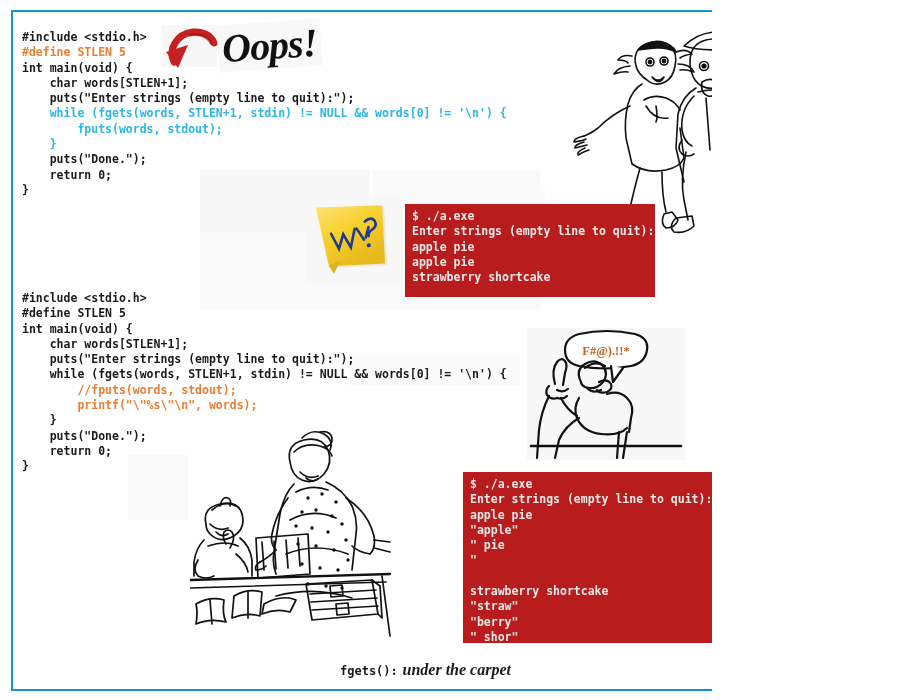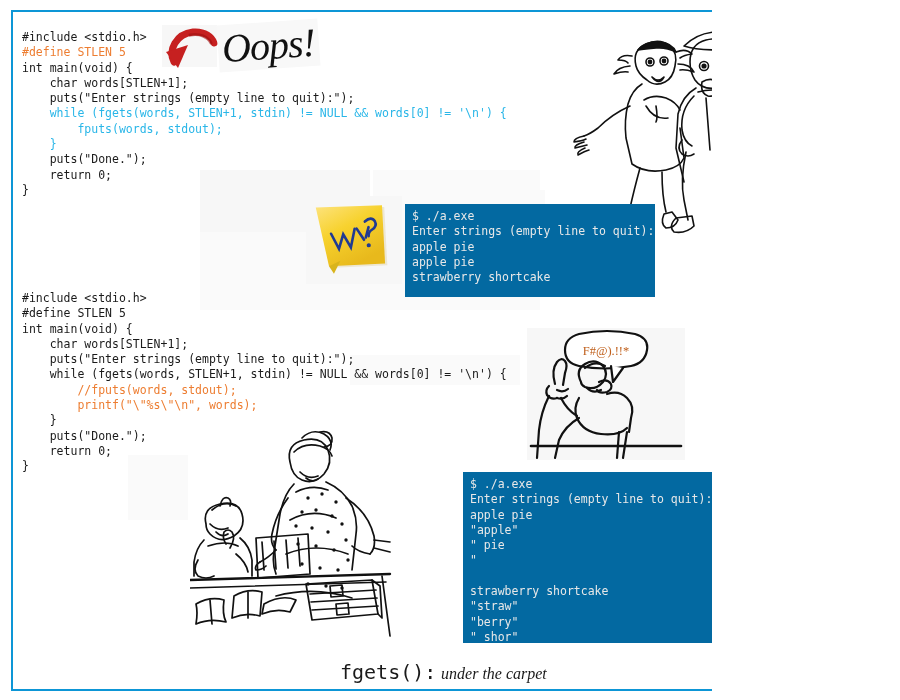--- a/index.html
+++ b/index.html
@@ -8,20 +8,21 @@
     width: 900px; height: 700px;
     background: #ffffff;
     font-family: "Liberation Sans", sans-serif;
     overflow: hidden;
   }
   #slide {
     position: relative;
     width: 712px; height: 700px;
     background: #ffffff;
     overflow: hidden;
+    font-weight: bold;
   }
   
   .frame {
     position: absolute;
     left: 11px; top: 10px;
     width: 878px; height: 681px;
     border: 2px solid #0d96d6;
     pointer-events: none;
   }
   
@@ -39,21 +40,21 @@
     letter-spacing: 0px;
   }
   .code .ln { display: block; }
   .c-orange { color: #ed7d31; }
   .c-cyan   { color: #29b6e8; }
   .c-dark   { color: #1a1a1a; }
 
   
   .term {
     position: absolute;
-    background: #0369a1;
+    background: #b91c1c;
     color: #e8e8e8;
     font-family: "DejaVu Sans Mono", monospace;
     font-size: 11.5px;
     line-height: 15.3px;
     white-space: pre;
     padding: 5px 6px 6px 7px;
     overflow: hidden;
   }
   .term .ln { display: block; min-height: 15.3px; }
 
@@ -77,21 +78,21 @@
 
   
   .caption {
     position: absolute;
     left: 340px; top: 660px;
     font-size: 17px;
     color: #1a1a1a;
   }
   .caption .mono {
     font-family: "DejaVu Sans Mono", monospace;
-    font-size: 20px;
+    font-size: 12px;
   }
   .caption .ital {
     font-family: "Liberation Serif", serif;
     font-style: italic;
     font-size: 16px;
   }
   .signature {
     position: absolute;
     right: 24px; top: 664px;
     font-family: "Liberation Serif", serif;

